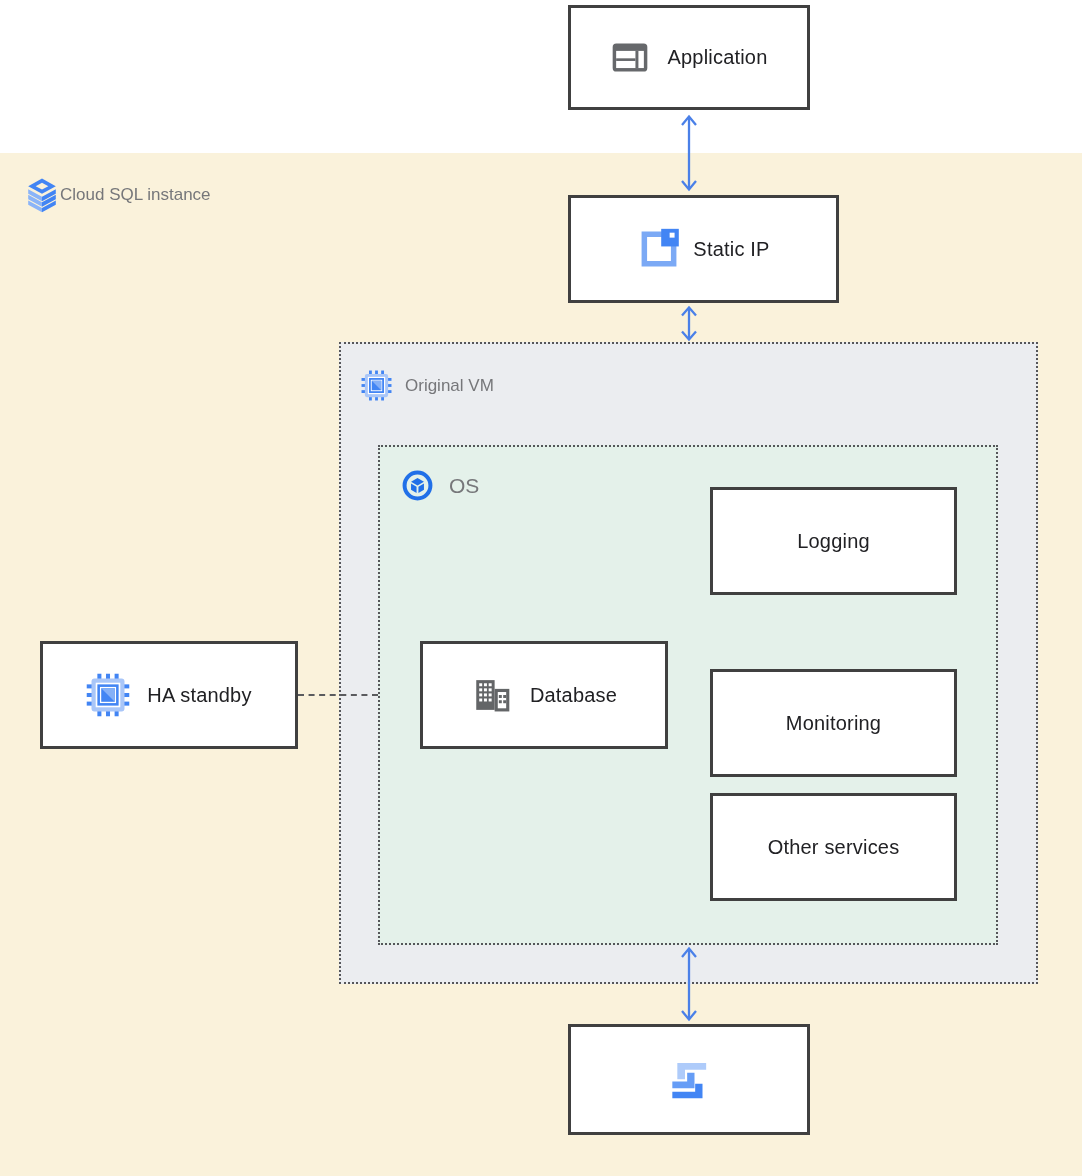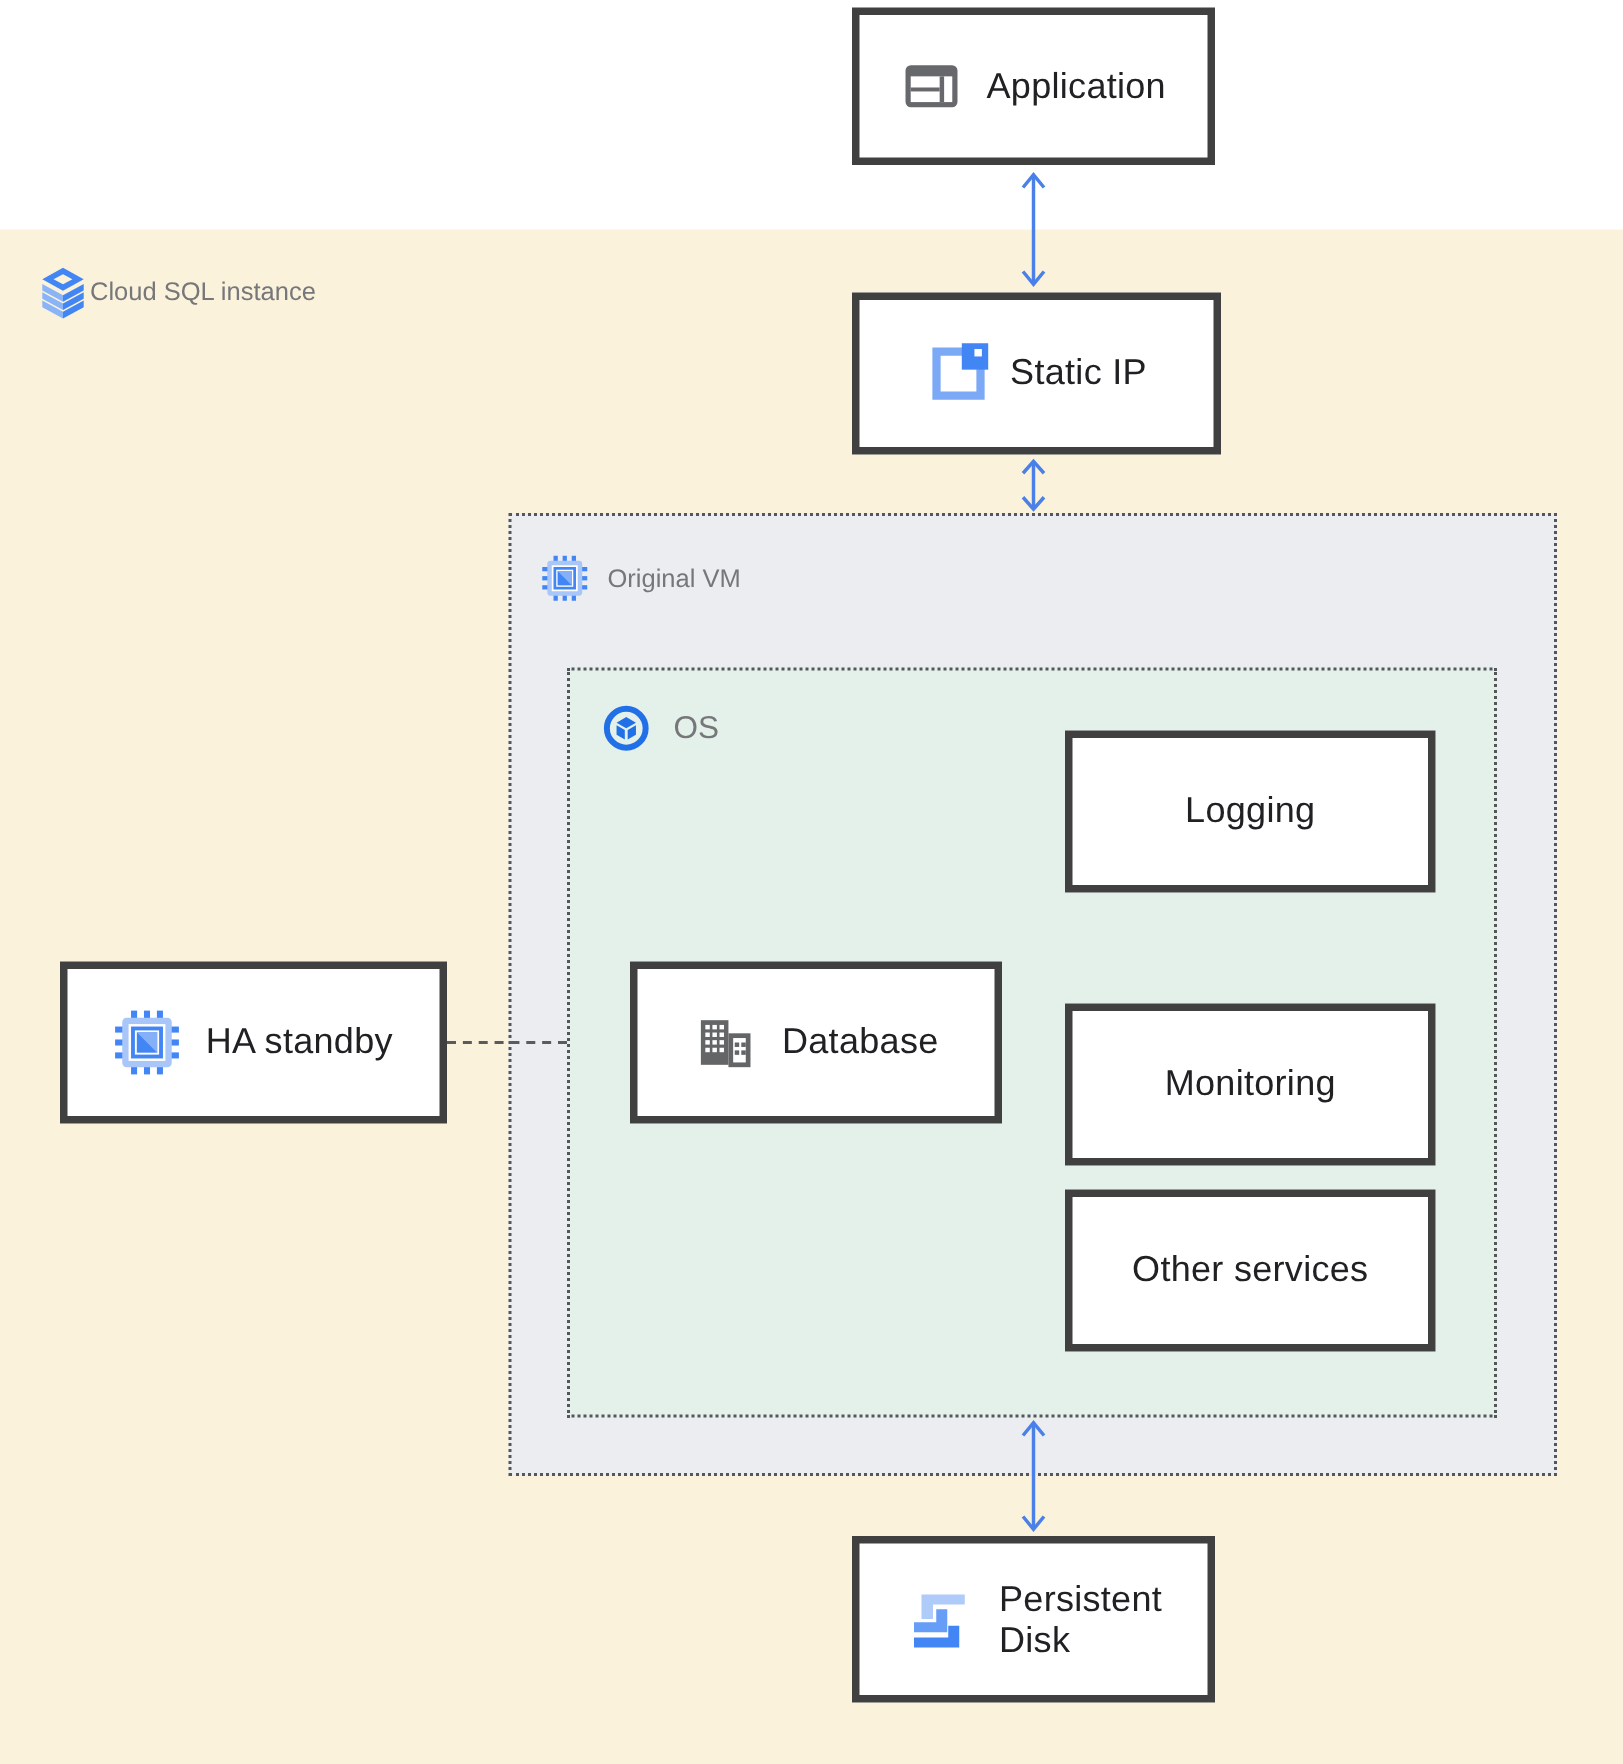--- a/index.html
+++ b/index.html
@@ -10,26 +10,26 @@
   }
   .white-band{position:absolute;left:0;top:0;width:1082px;height:153px;background:#ffffff;}
   .zone{position:absolute;border:2px dotted #55565A;box-sizing:border-box;}
   .zone-vm{left:339px;top:342px;width:699px;height:642px;background:#EBEDF0;}
   .zone-os{left:378px;top:445px;width:620px;height:500px;background:#E4F1EA;}
   .zone-label{position:absolute;display:flex;align-items:center;color:#76777A;font-size:17px;}
   .zl-sql{left:24px;top:176px;gap:0;}
   .zl-vm{left:361px;top:370px;gap:13px;}
   .zl-os{left:401px;top:469px;gap:15px;font-size:21px;}
   .card{
-    position:absolute;background:#fff;border:5px solid #404040;box-sizing:border-box;
+    position:absolute;background:#fff;border:3px solid #404040;box-sizing:border-box;
     display:flex;align-items:center;justify-content:center;gap:17px;
-    color:#212124;font-size:24px;letter-spacing:.2px;
+    color:#212124;font-size:20px;letter-spacing:.2px;
   }
   .card-application{left:568px;top:5px;width:242px;height:105px;}
-  .card-static-ip{left:568px;top:195px;width:246px;height:108px;gap:12px;}
+  .card-static-ip{left:568px;top:195px;width:271px;height:108px;gap:12px;}
   .card-ha{left:40px;top:641px;width:258px;height:108px;}
   .card-database{left:420px;top:641px;width:248px;height:108px;}
   .card-logging{left:710px;top:487px;width:247px;height:108px;}
   .card-monitoring{left:710px;top:641px;width:247px;height:108px;margin-top:28px;}
   .card-other{left:710px;top:793px;width:247px;height:108px;}
   .card-pd{left:568px;top:1024px;width:242px;height:111px;gap:20px;}
   .pd-label{width:106px;line-height:27px;}
   .arrow{position:absolute;left:676px;overflow:visible;}
   .dashed-link{position:absolute;left:298px;top:694px;width:80px;height:0;
     border-top:2px dashed #5A5B5E;}
@@ -184,21 +184,20 @@
   <div class="card card-other">
     <span>Other services</span>
   </div>
 
   <div class="card card-pd">
     <svg class="icon" width="40" height="40" viewBox="0 0 24 24">
       <path d="M5,1.8 H22.3 V5.8 H9.6 V11.6 H5 Z" fill="#AECBFA"></path>
       <path d="M2,12.9 H10.9 V7.7 H15.3 V16.9 H2 Z" fill="#669DF6"></path>
       <path d="M2,19 H15.7 V14.3 H20.1 V23 H2 Z" fill="#4285F4"></path>
     </svg>
-    <span class="pd-label">Persistent Disk</span>
   </div>
 
   <svg class="arrow" style="top:114px" width="26" height="78">
     <g fill="none" stroke="#4A80E8" stroke-width="2.3">
       <line x1="13" y1="3" x2="13" y2="75"></line>
       <polyline points="6,11 13,2.5 20,11"></polyline>
       <polyline points="6,67 13,75.5 20,67"></polyline>
     </g>
   </svg>
 

